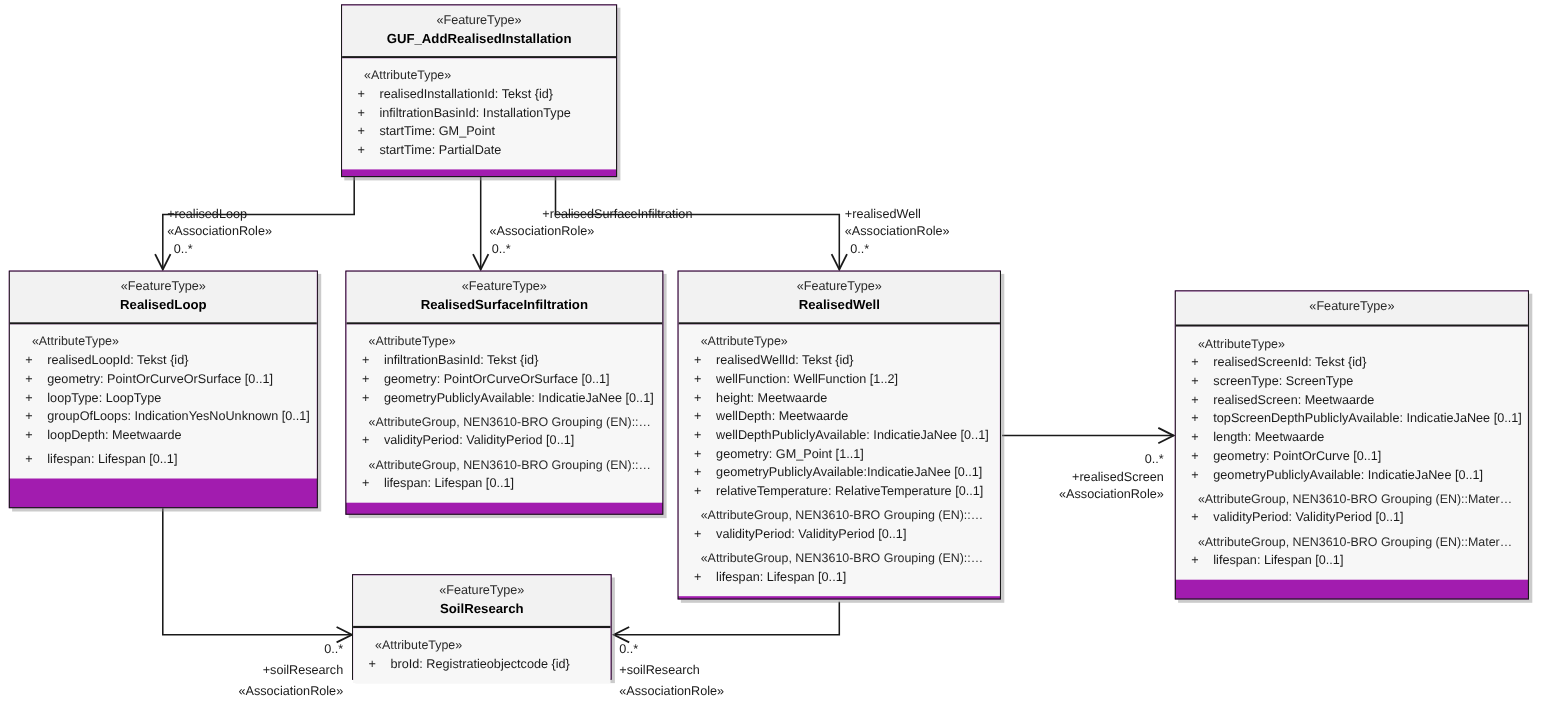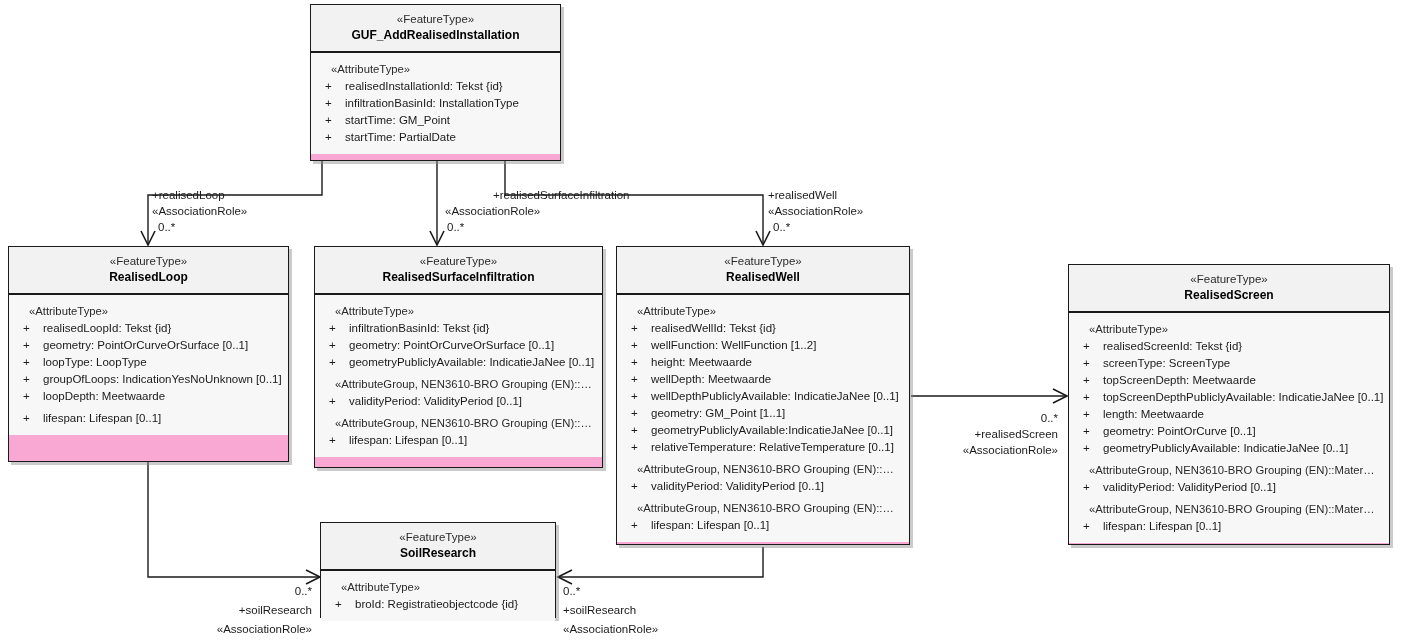--- a/index.html
+++ b/index.html
@@ -17,21 +17,21 @@
     height: 644px;
     background: #ffffff;
     overflow: hidden;
   }
 
   
   .uml-class {
     position: absolute;
     box-sizing: border-box;
     border: 1.5px solid #1a1a1a;
-    background: #f9a8d4;
+    background: #a21caf;
     box-shadow: 3px 3px 0 rgba(140,140,140,0.45);
   }
   .uml-header {
     box-sizing: border-box;
     background: #f2f2f2;
     border-bottom: 2px solid #1a1a1a;
     text-align: center;
     padding: 7px 4px 8px 4px;
   }
   .stereo {
@@ -212,27 +212,26 @@
       <div class="attr"><span class="vis">+</span><span>validityPeriod: ValidityPeriod [0..1]</span></div>
       <div class="sp"></div>
       <div class="grp">«AttributeGroup, NEN3610-BRO Grouping (EN)::…</div>
       <div class="attr"><span class="vis">+</span><span>lifespan: Lifespan [0..1]</span></div>
     </div>
   </div>
 
   <div class="uml-class" style="left:1068px; top:264px; width:322px; height:281px;">
     <div class="uml-header">
       <div class="stereo">«FeatureType»</div>
-      <div class="cname">RealisedScreen</div>
     </div>
     <div class="uml-body">
       <div class="grp">«AttributeType»</div>
       <div class="attr"><span class="vis">+</span><span>realisedScreenId: Tekst {id}</span></div>
       <div class="attr"><span class="vis">+</span><span>screenType: ScreenType</span></div>
-      <div class="attr"><span class="vis">+</span><span>topScreenDepth: Meetwaarde</span></div>
+      <div class="attr"><span class="vis">+</span><span>realisedScreen: Meetwaarde</span></div>
       <div class="attr"><span class="vis">+</span><span>topScreenDepthPubliclyAvailable: IndicatieJaNee [0..1]</span></div>
       <div class="attr"><span class="vis">+</span><span>length: Meetwaarde</span></div>
       <div class="attr"><span class="vis">+</span><span>geometry: PointOrCurve [0..1]</span></div>
       <div class="attr"><span class="vis">+</span><span>geometryPubliclyAvailable: IndicatieJaNee [0..1]</span></div>
       <div class="sp"></div>
       <div class="grp">«AttributeGroup, NEN3610-BRO Grouping (EN)::Mater…</div>
       <div class="attr"><span class="vis">+</span><span>validityPeriod: ValidityPeriod [0..1]</span></div>
       <div class="sp"></div>
       <div class="grp">«AttributeGroup, NEN3610-BRO Grouping (EN)::Mater…</div>
       <div class="attr"><span class="vis">+</span><span>lifespan: Lifespan [0..1]</span></div>

